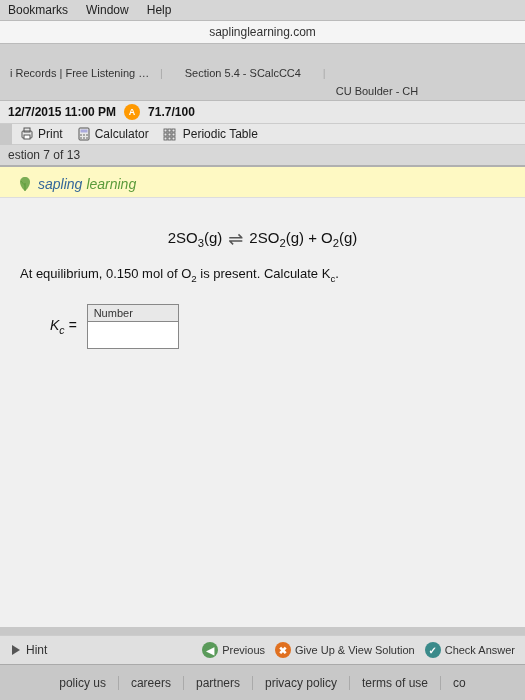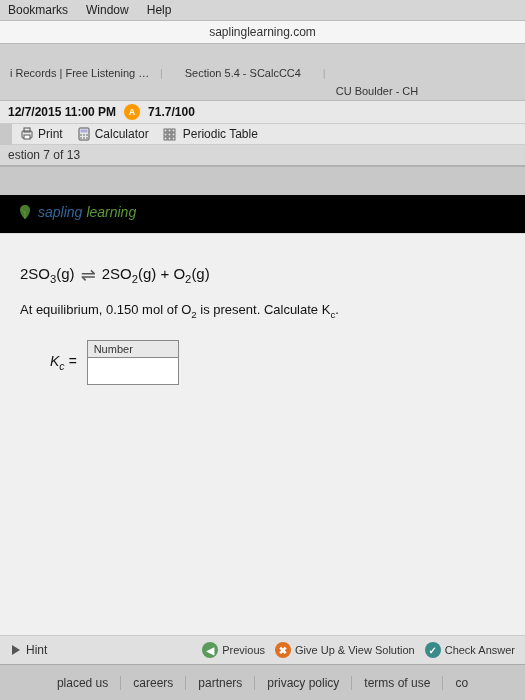--- a/index.html
+++ b/index.html
@@ -125,27 +125,26 @@
 
     
     .main-content {
       background: #f0f0f0;
       min-height: 460px;
       position: relative;
     }
 
     
     .sapling-header {
-      padding: 8px 16px 12px 16px;
+      padding: 8px 16px 4px 16px;
       display: flex;
       align-items: center;
       gap: 4px;
       border-bottom: 1px solid #ddd;
-      background: #000000;
-      margin-top: 28px;
+      background: #fef9c3;
     }
 
     .sapling-logo-leaf {
       width: 18px;
       height: 18px;
     }
 
     
     .problem-area {
       padding: 16px 20px 12px 20px;
@@ -153,20 +152,21 @@
     }
 
     .problem-text {
       font-size: 13px;
       color: #111;
       margin-bottom: 14px;
       line-height: 1.5;
     }
 
     .equation-area {
+      text-align: center;
       margin: 14px 0;
       font-size: 15px;
       color: #111;
     }
 
     .equilibrium-text {
       font-size: 13px;
       color: #111;
       margin-bottom: 14px;
       line-height: 1.5;
@@ -437,19 +437,19 @@
       <span>Give Up &amp; View Solution</span>
     </div>
     <div class="action-btn">
       <span class="btn-icon-circle btn-teal">✓</span>
       <span>Check Answer</span>
     </div>
   </div>
 </div>
 
 <div class="footer">
-  <span class="footer-link">placed us</span>
+  <span class="footer-link">policy us</span>
   <span class="footer-link">careers</span>
   <span class="footer-link">partners</span>
   <span class="footer-link">privacy policy</span>
   <span class="footer-link">terms of use</span>
   <span class="footer-link">co</span>
 </div>
 
 </body></html>

